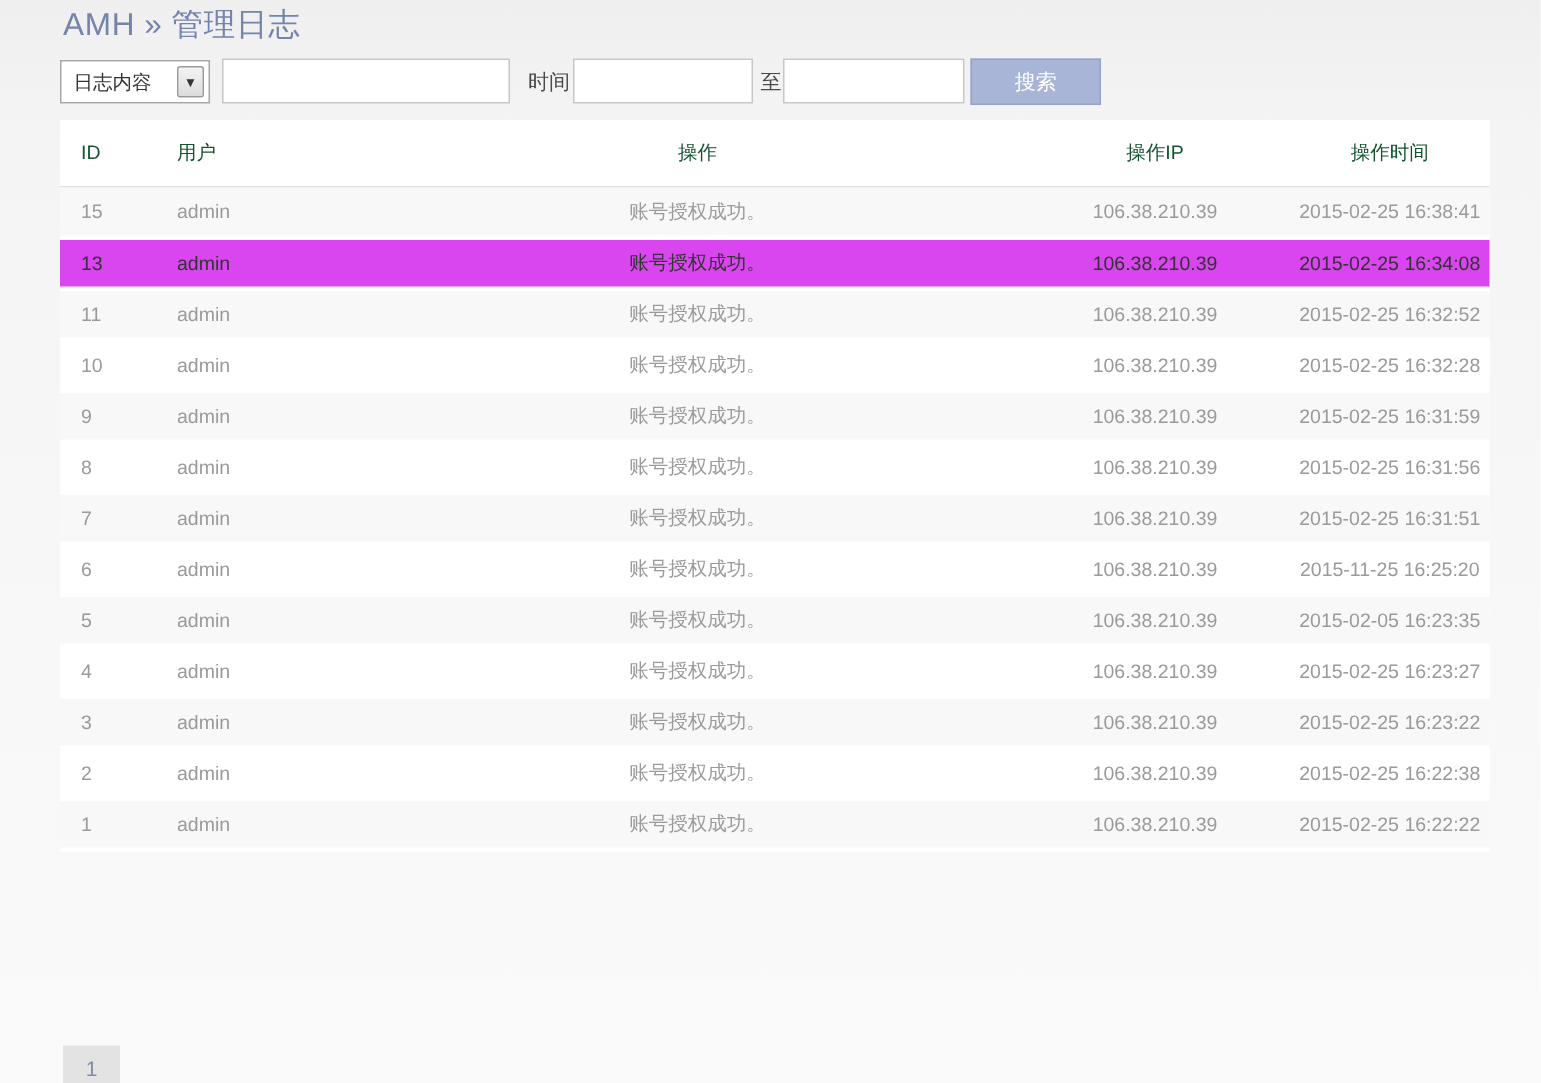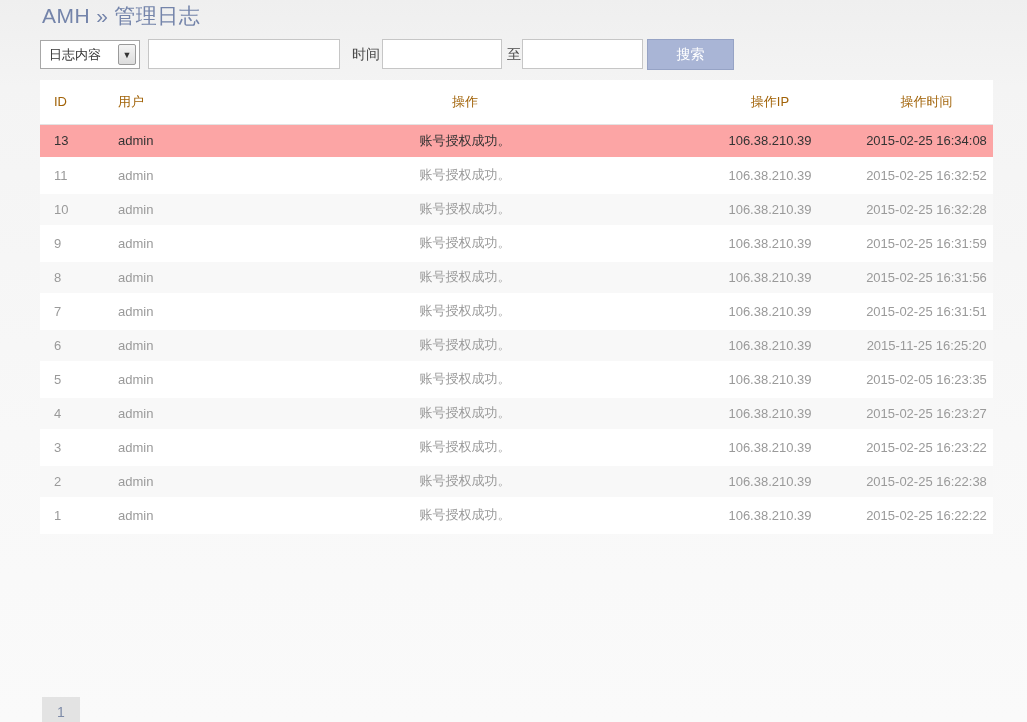--- a/index.html
+++ b/index.html
@@ -58,30 +58,30 @@
     position:absolute; left:10px; top:80px; width:953px; background:#ffffff;
   }
   table { width:100%; border-collapse:collapse; table-layout:fixed; }
   col.c-id   { width:64px; }
   col.c-user { width:146px; }
   col.c-op   { width:430px; }
   col.c-ip   { width:180px; }
   col.c-time { width:133px; }
   thead th {
     height:44px; background:#ffffff; border-bottom:1px solid #e3e3e3;
-    font-weight:normal; font-size:13px; color:#a16207; text-align:center;
+    font-weight:normal; font-size:13px; color:#14532d; text-align:center;
   }
   thead th.al, tbody td.al { text-align:left; padding-left:14px; }
   tbody td {
     height:34px; font-size:13px; color:#9a9a9a; text-align:center;
     border-bottom:3px solid #ffffff; white-space:nowrap; overflow:hidden;
   }
   tbody tr:nth-child(odd)  td { background:#f8f8f8; }
   tbody tr:nth-child(even) td { background:#ffffff; }
-  tbody tr.highlighted td, tbody tr:hover td { background:#fca5a5; color:#333; }
+  tbody tr.highlighted td, tbody tr:hover td { background:#d946ef; color:#333; }
 
   
   .pagination { position:absolute; left:12px; top:697px; }
   .page-btn {
     display:inline-block; width:38px; height:30px; line-height:26px;
     background:#e3e3e3; border:0; color:#7e8ba8; font-size:14px;
     text-align:center; font-family:inherit; cursor:pointer;
   }
 </style>
 </head>
@@ -118,20 +118,27 @@
       <thead>
         <tr>
           <th class="al">ID</th>
           <th class="al">用户</th>
           <th>操作</th>
           <th>操作IP</th>
           <th>操作时间</th>
         </tr>
       </thead>
       <tbody>
+          <tr>
+            <td class="al">15</td>
+            <td class="al">admin</td>
+            <td>账号授权成功。</td>
+            <td>106.38.210.39</td>
+            <td>2015-02-25 16:38:41</td>
+          </tr>
           <tr class="highlighted">
             <td class="al">13</td>
             <td class="al">admin</td>
             <td>账号授权成功。</td>
             <td>106.38.210.39</td>
             <td>2015-02-25 16:34:08</td>
           </tr>
           <tr>
             <td class="al">11</td>
             <td class="al">admin</td>

